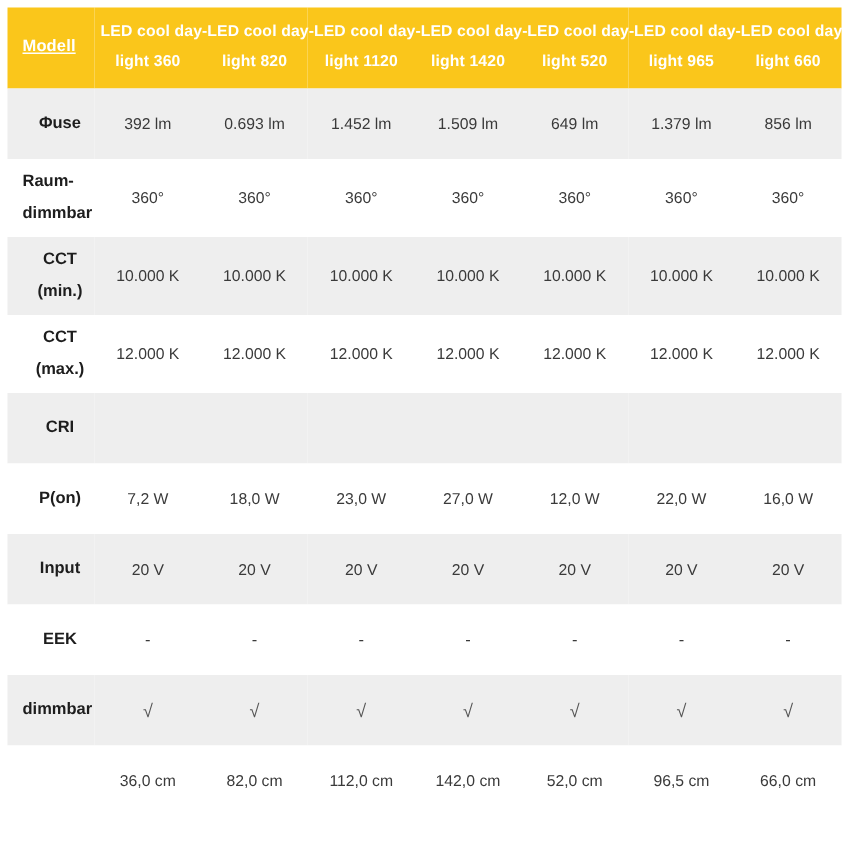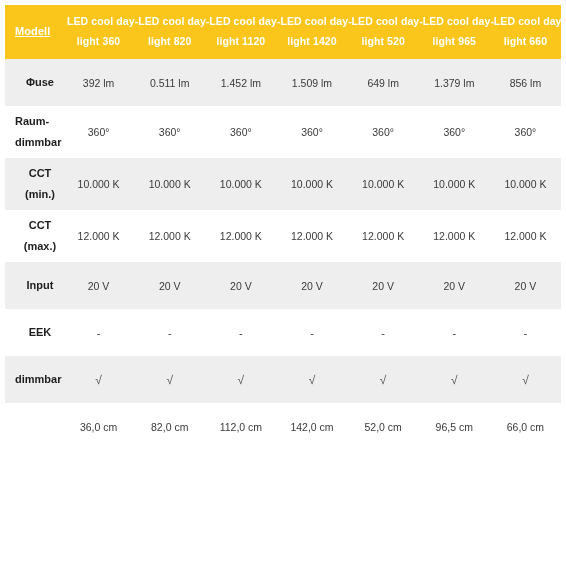--- a/index.html
+++ b/index.html
@@ -158,21 +158,21 @@
         </th>
       </tr>
     </thead>
     <tbody>
 
       <tr class="shade-gray">
         <th class="row-label centered-label">
           <span class="lbl-line">Φuse</span>
         </th>
         <td class="cell">392 lm</td>
-        <td class="cell">0.511 lm</td>
+        <td class="cell">0.693 lm</td>
         <td class="cell">1.452 lm</td>
         <td class="cell">1.509 lm</td>
         <td class="cell">649 lm</td>
         <td class="cell">1.379 lm</td>
         <td class="cell">856 lm</td>
       </tr>
 
       <tr class="shade-white tall">
         <th class="row-label">
           <span class="lbl-line">Raum-</span>
@@ -208,21 +208,45 @@
         </th>
         <td class="cell">12.000 K</td>
         <td class="cell">12.000 K</td>
         <td class="cell">12.000 K</td>
         <td class="cell">12.000 K</td>
         <td class="cell">12.000 K</td>
         <td class="cell">12.000 K</td>
         <td class="cell">12.000 K</td>
       </tr>
 
-
+      <tr class="shade-gray">
+        <th class="row-label centered-label">
+          <span class="lbl-line">CRI</span>
+        </th>
+        <td class="cell empty"></td>
+        <td class="cell empty"></td>
+        <td class="cell empty"></td>
+        <td class="cell empty"></td>
+        <td class="cell empty"></td>
+        <td class="cell empty"></td>
+        <td class="cell empty"></td>
+      </tr>
+
+      <tr class="shade-white">
+        <th class="row-label centered-label">
+          <span class="lbl-line">P(on)</span>
+        </th>
+        <td class="cell">7,2 W</td>
+        <td class="cell">18,0 W</td>
+        <td class="cell">23,0 W</td>
+        <td class="cell">27,0 W</td>
+        <td class="cell">12,0 W</td>
+        <td class="cell">22,0 W</td>
+        <td class="cell">16,0 W</td>
+      </tr>
 
       <tr class="shade-gray">
         <th class="row-label centered-label">
           <span class="lbl-line">Input</span>
         </th>
         <td class="cell">20 V</td>
         <td class="cell">20 V</td>
         <td class="cell">20 V</td>
         <td class="cell">20 V</td>
         <td class="cell">20 V</td>

